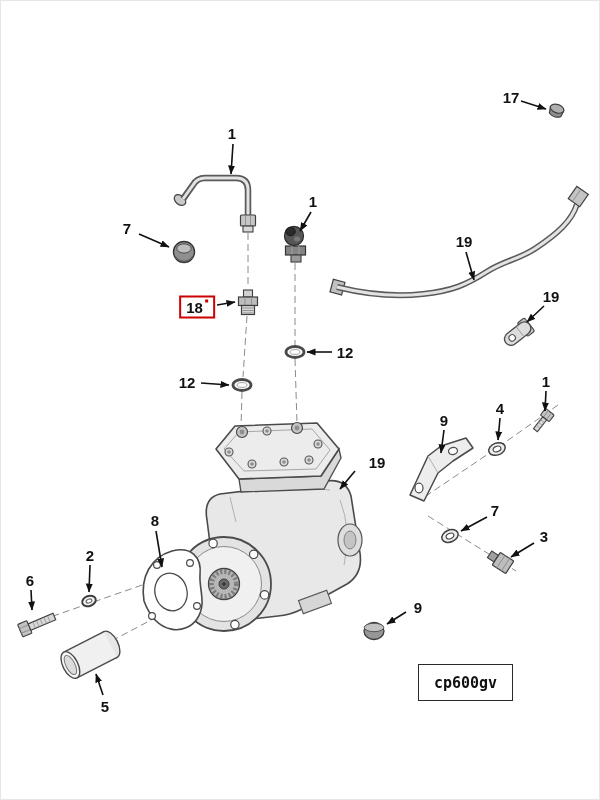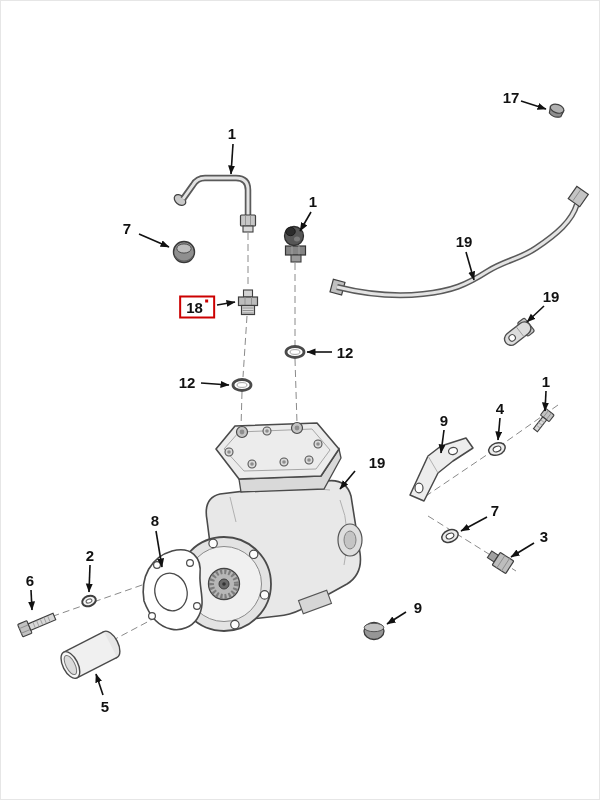--- a/index.html
+++ b/index.html
@@ -282,14 +282,17 @@
 <div class="callout" style="left:500px;top:408px"><span>4</span></div>
 <div class="callout" style="left:377px;top:462px"><span>19</span></div>
 <div class="callout" style="left:495px;top:510px"><span>7</span></div>
 <div class="callout" style="left:155px;top:520px"><span>8</span></div>
 <div class="callout" style="left:90px;top:555px"><span>2</span></div>
 <div class="callout" style="left:544px;top:536px"><span>3</span></div>
 <div class="callout" style="left:30px;top:580px"><span>6</span></div>
 <div class="callout" style="left:418px;top:607px"><span>9</span></div>
 <div class="callout" style="left:105px;top:706px"><span>5</span></div>
 
-
+<div class="code-box">
+  <span>cp600gv</span>
 </div>
 
+</div>
+
 </body></html>

